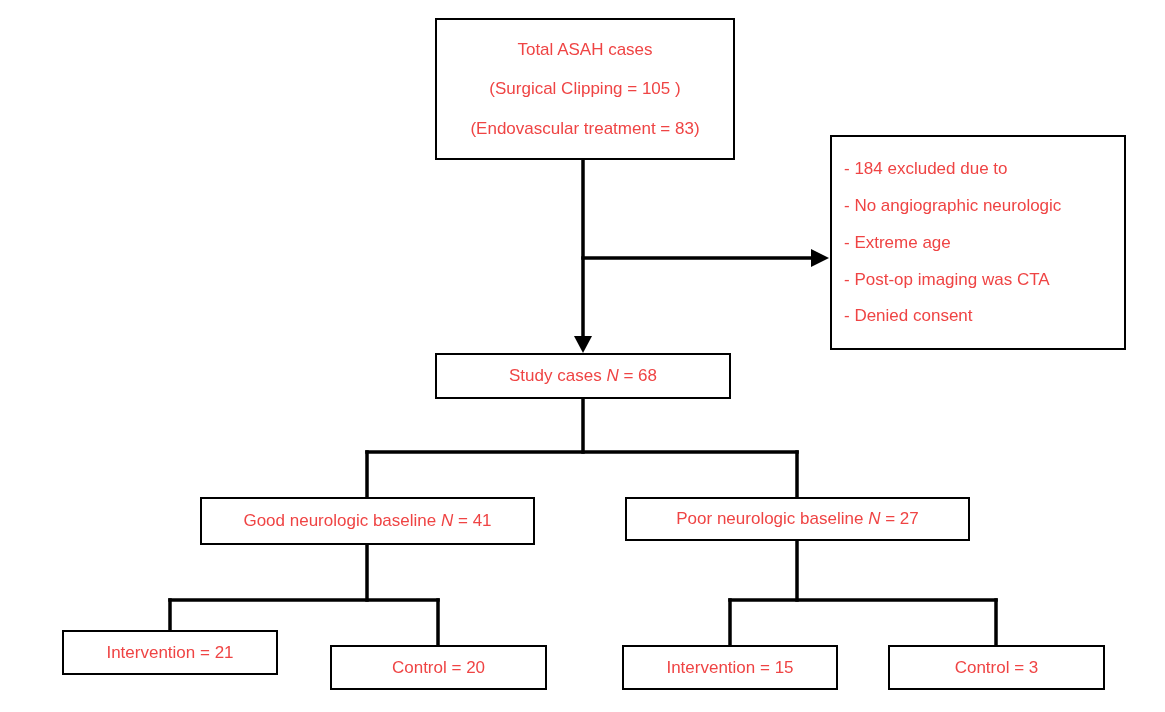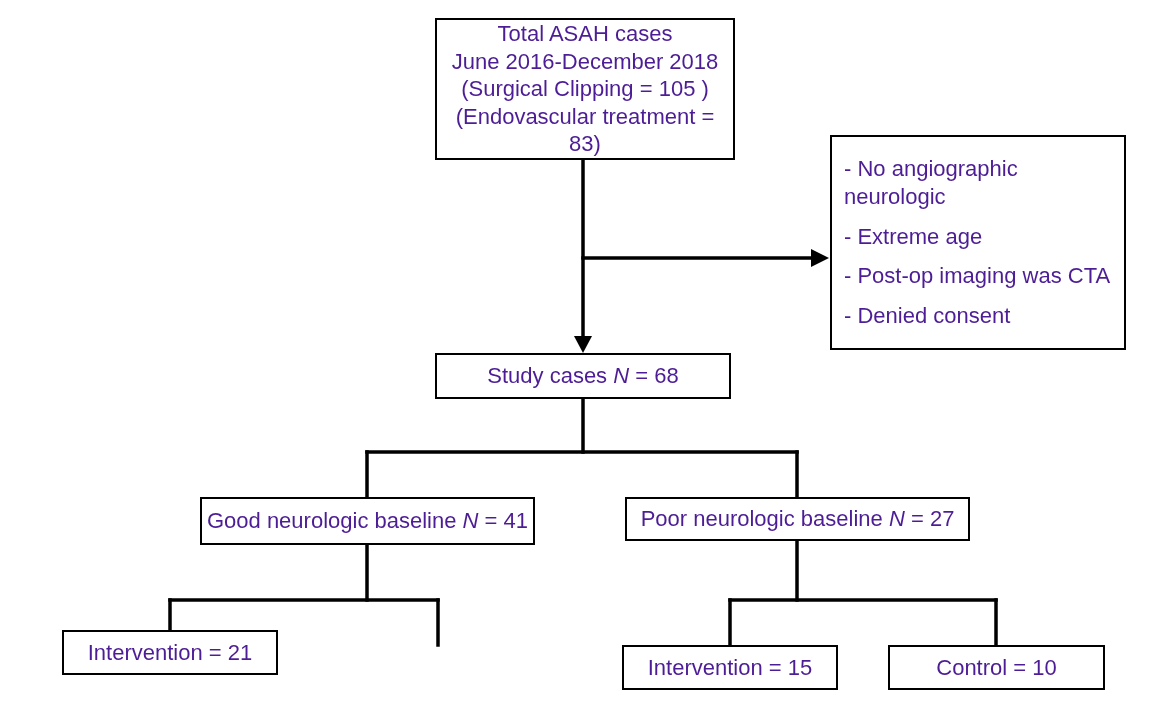--- a/index.html
+++ b/index.html
@@ -23,23 +23,23 @@
     top: 0;
     width: 1165px;
     height: 712px;
     pointer-events: none;
   }
   .box {
     position: absolute;
     border: 2.5px solid #000000;
     background: #ffffff;
     box-sizing: border-box;
-    font-size: 22px;
+    font-size: 17px;
     line-height: 1.25;
-    color: #4c1d95;
+    color: #ef4444;
   }
   .center-box {
     display: flex;
     align-items: center;
     justify-content: center;
   }
   .multi-line {
     display: flex;
     flex-direction: column;
     justify-content: space-evenly;
@@ -105,26 +105,26 @@
         <line x1="996" y1="600" x2="996" y2="645"></line>
       </g>
     </g>
 
     <polygon points="574,336 592,336 583,353" fill="#000000"></polygon>
     <polygon points="811,249 811,267 829,258" fill="#000000"></polygon>
   </svg>
 
   <div class="box multi-line total-box">
     <div>Total ASAH cases</div>
-    <div>June 2016-December 2018</div>
     <div>(Surgical Clipping = 105 )</div>
     <div>(Endovascular treatment = 83)</div>
   </div>
 
   <div class="box left-list exclusion-box">
+    <div>- 184 excluded due to</div>
     <div>- No angiographic neurologic</div>
     <div>- Extreme age</div>
     <div>- Post-op imaging was CTA</div>
     <div>- Denied consent</div>
   </div>
 
   <div class="box center-box study-box">
     <span>Study cases</span>&nbsp;<i>N</i>&nbsp;<span>= 68</span>
   </div>
 
@@ -133,22 +133,25 @@
   </div>
 
   <div class="box center-box poor-box">
     <span>Poor neurologic baseline</span>&nbsp;<i>N</i>&nbsp;<span>= 27</span>
   </div>
 
   <div class="box center-box intervention-good">
     <span>Intervention = 21</span>
   </div>
 
+  <div class="box center-box control-good">
+    <span>Control = 20</span>
+  </div>
 
   <div class="box center-box intervention-poor">
     <span>Intervention = 15</span>
   </div>
 
   <div class="box center-box control-poor">
-    <span>Control = 10</span>
+    <span>Control = 3</span>
   </div>
 
 </div>
 
 </body></html>

